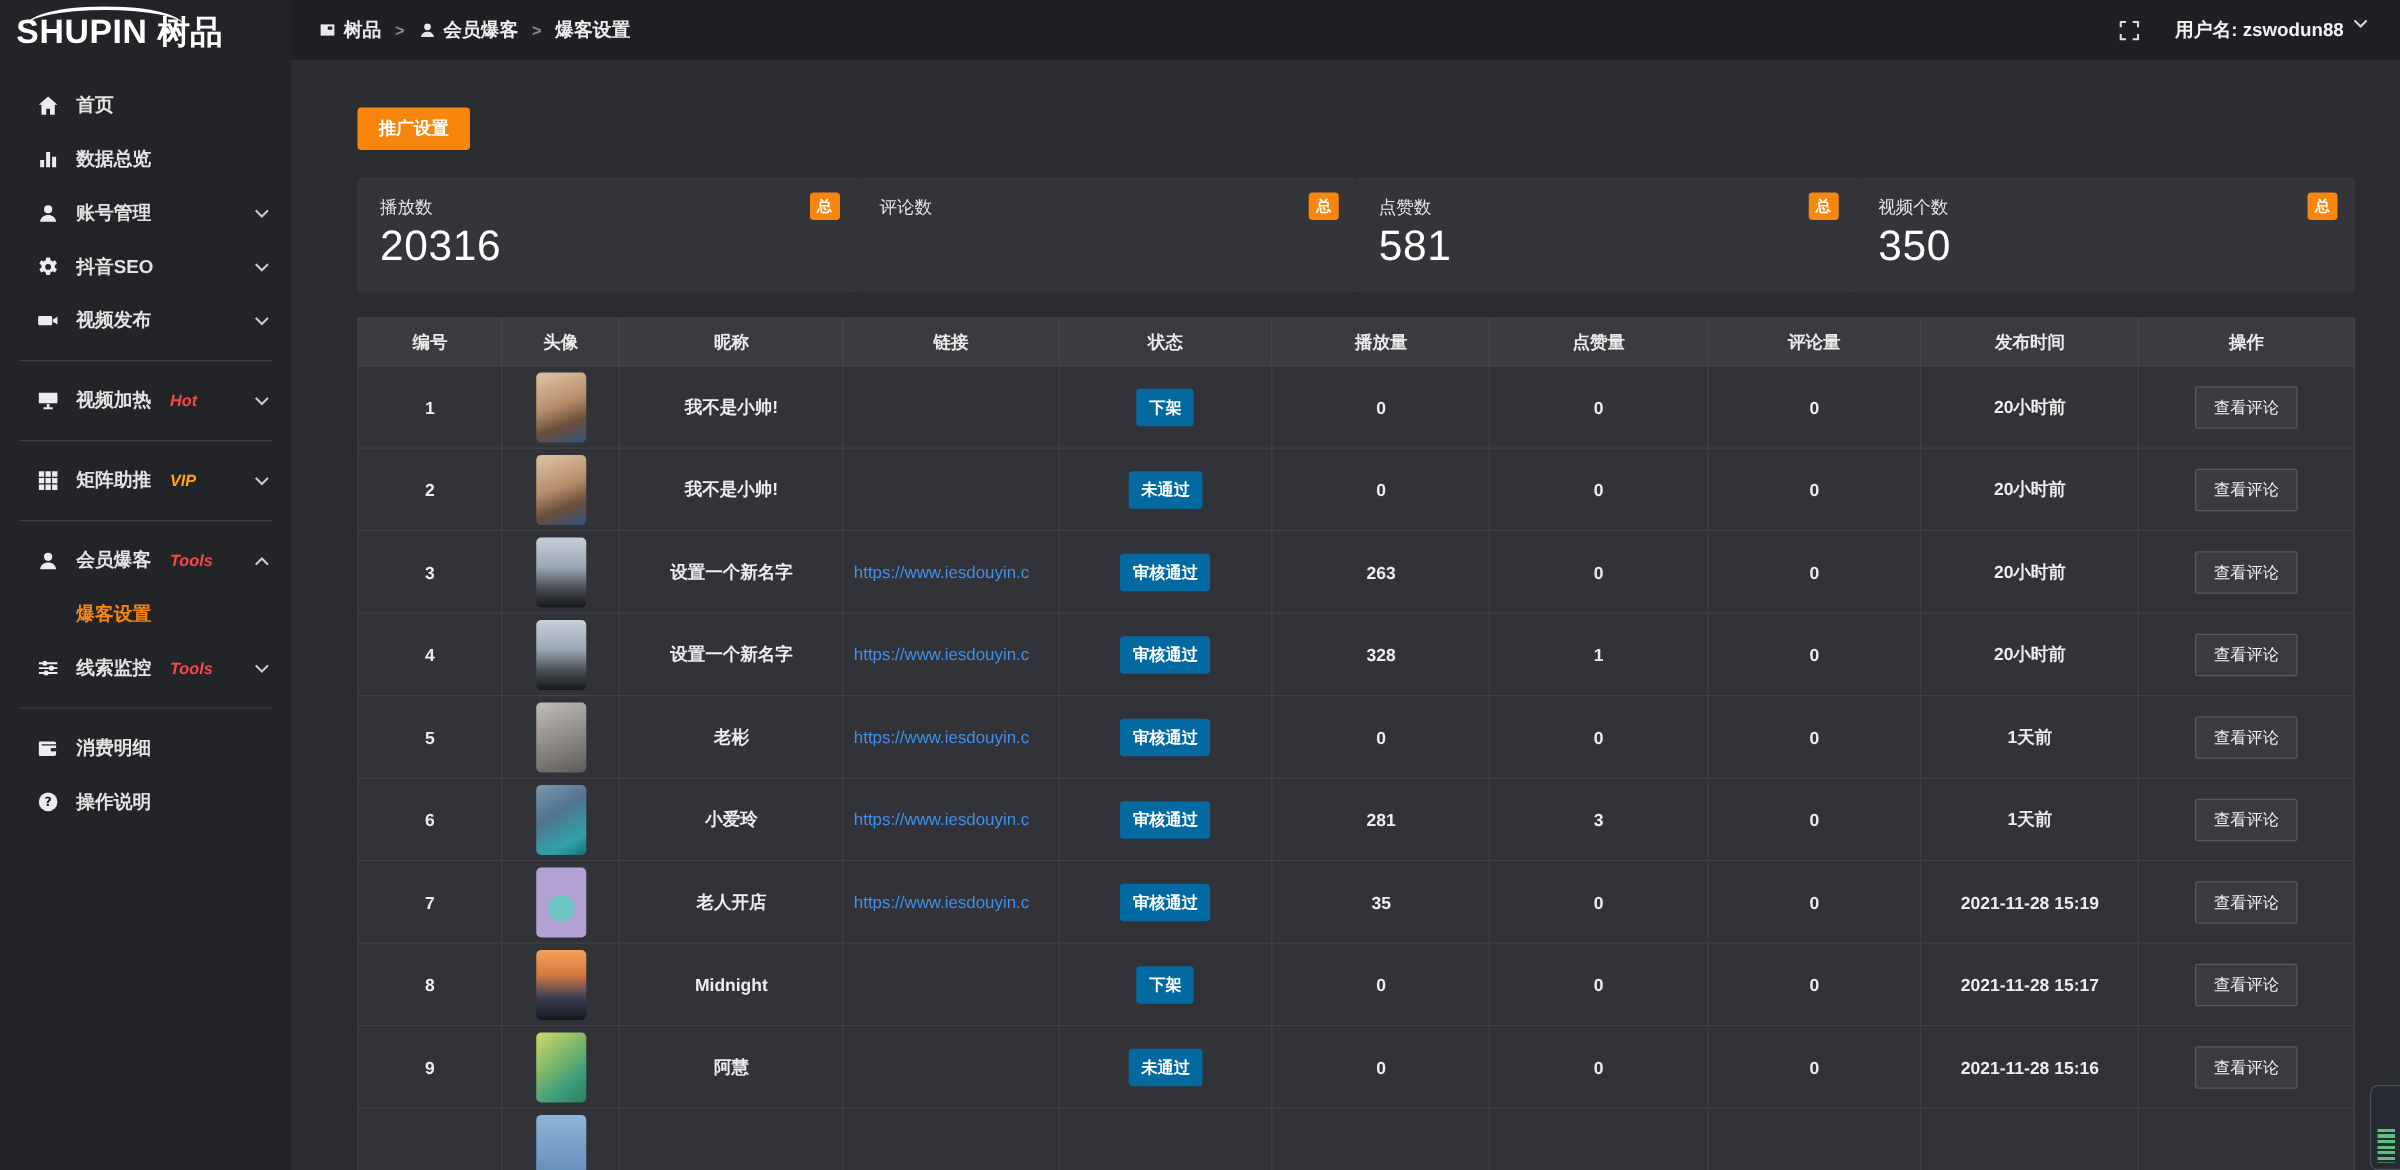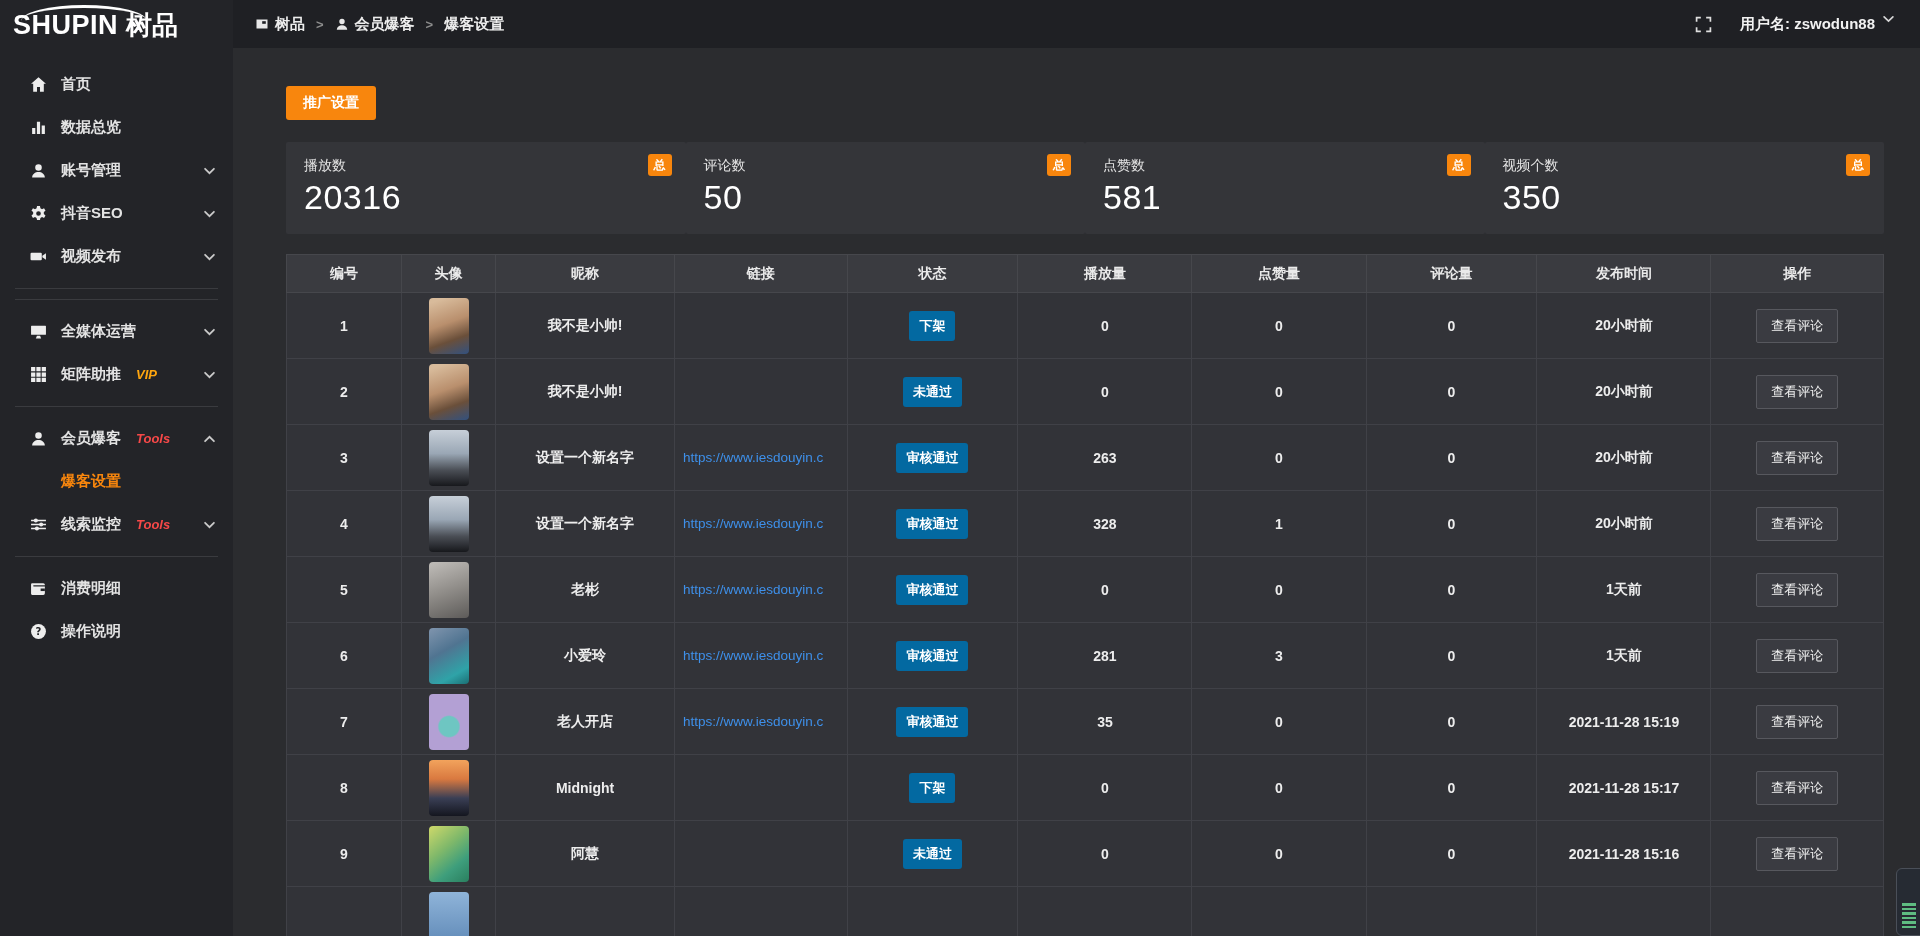--- a/index.html
+++ b/index.html
@@ -145,35 +145,36 @@
           </svg>
         </span>
       <span class="label">视频发布</span>
       <span class="chev">
           <svg viewBox="0 0 10 7">
             <path d="M1 1.5 5 5.5 9 1.5" fill="none" stroke="currentColor" stroke-width="1.6" stroke-linecap="round"></path>
           </svg>
         </span>
     </div>
     <div class="sb-divider"></div>
+    <div class="menu-item">
+      <span class="mi-icon">
+          <svg viewBox="0 0 16 16">
+            <path d="M1.5 2h13a.5.5 0 0 1 .5.5v7a.5.5 0 0 1-.5.5h-13a.5.5 0 0 1-.5-.5v-7A.5.5 0 0 1 1.5 2z"></path>
+            <path d="M7 10.5h2V13h2.5v1.5h-7V13H7z"></path>
+          </svg>
+        </span>
+      <span class="label">视频加热</span>
+      <span class="tag tag-red">Hot</span>
+      <span class="chev">
+          <svg viewBox="0 0 10 7">
+            <path d="M1 1.5 5 5.5 9 1.5" fill="none" stroke="currentColor" stroke-width="1.6" stroke-linecap="round"></path>
+          </svg>
+        </span>
+    </div>
     <div class="sb-divider"></div>
-    <div class="menu-item">
-      <span class="mi-icon">
-          <svg viewBox="0 0 16 16">
-            <path d="M1.5 2.5h13a.5.5 0 0 1 .5.5v7.5a.5.5 0 0 1-.5.5h-13a.5.5 0 0 1-.5-.5V3a.5.5 0 0 1 .5-.5z"></path>
-            <path d="M5.5 14.5l1-2.5h3l1 2.5z"></path>
-          </svg>
-        </span>
-      <span class="label">全媒体运营</span>
-      <span class="chev">
-          <svg viewBox="0 0 10 7">
-            <path d="M1 1.5 5 5.5 9 1.5" fill="none" stroke="currentColor" stroke-width="1.6" stroke-linecap="round"></path>
-          </svg>
-        </span>
-    </div>
     <div class="menu-item">
       <span class="mi-icon">
           <svg viewBox="0 0 16 16">
             <path d="M1 1h4v4H1zM6 1h4v4H6zM11 1h4v4h-4zM1 6h4v4H1zM6 6h4v4H6zM11 6h4v4h-4zM1 11h4v4H1zM6 11h4v4H6zM11 11h4v4h-4z"></path>
           </svg>
         </span>
       <span class="label">矩阵助推</span>
       <span class="tag tag-orange">VIP</span>
       <span class="chev">
           <svg viewBox="0 0 10 7">
@@ -285,21 +286,20 @@
   <button class="promo-btn">推广设置</button>
 
   <div class="cards">
     <div class="card">
       <div class="card-label">播放数</div>
       <div class="card-value">20316</div>
       <div class="card-badge">总</div>
     </div>
     <div class="card">
       <div class="card-label">评论数</div>
-      <div class="card-value">50</div>
       <div class="card-badge">总</div>
     </div>
     <div class="card">
       <div class="card-label">点赞数</div>
       <div class="card-value">581</div>
       <div class="card-badge">总</div>
     </div>
     <div class="card">
       <div class="card-label">视频个数</div>
       <div class="card-value">350</div>

